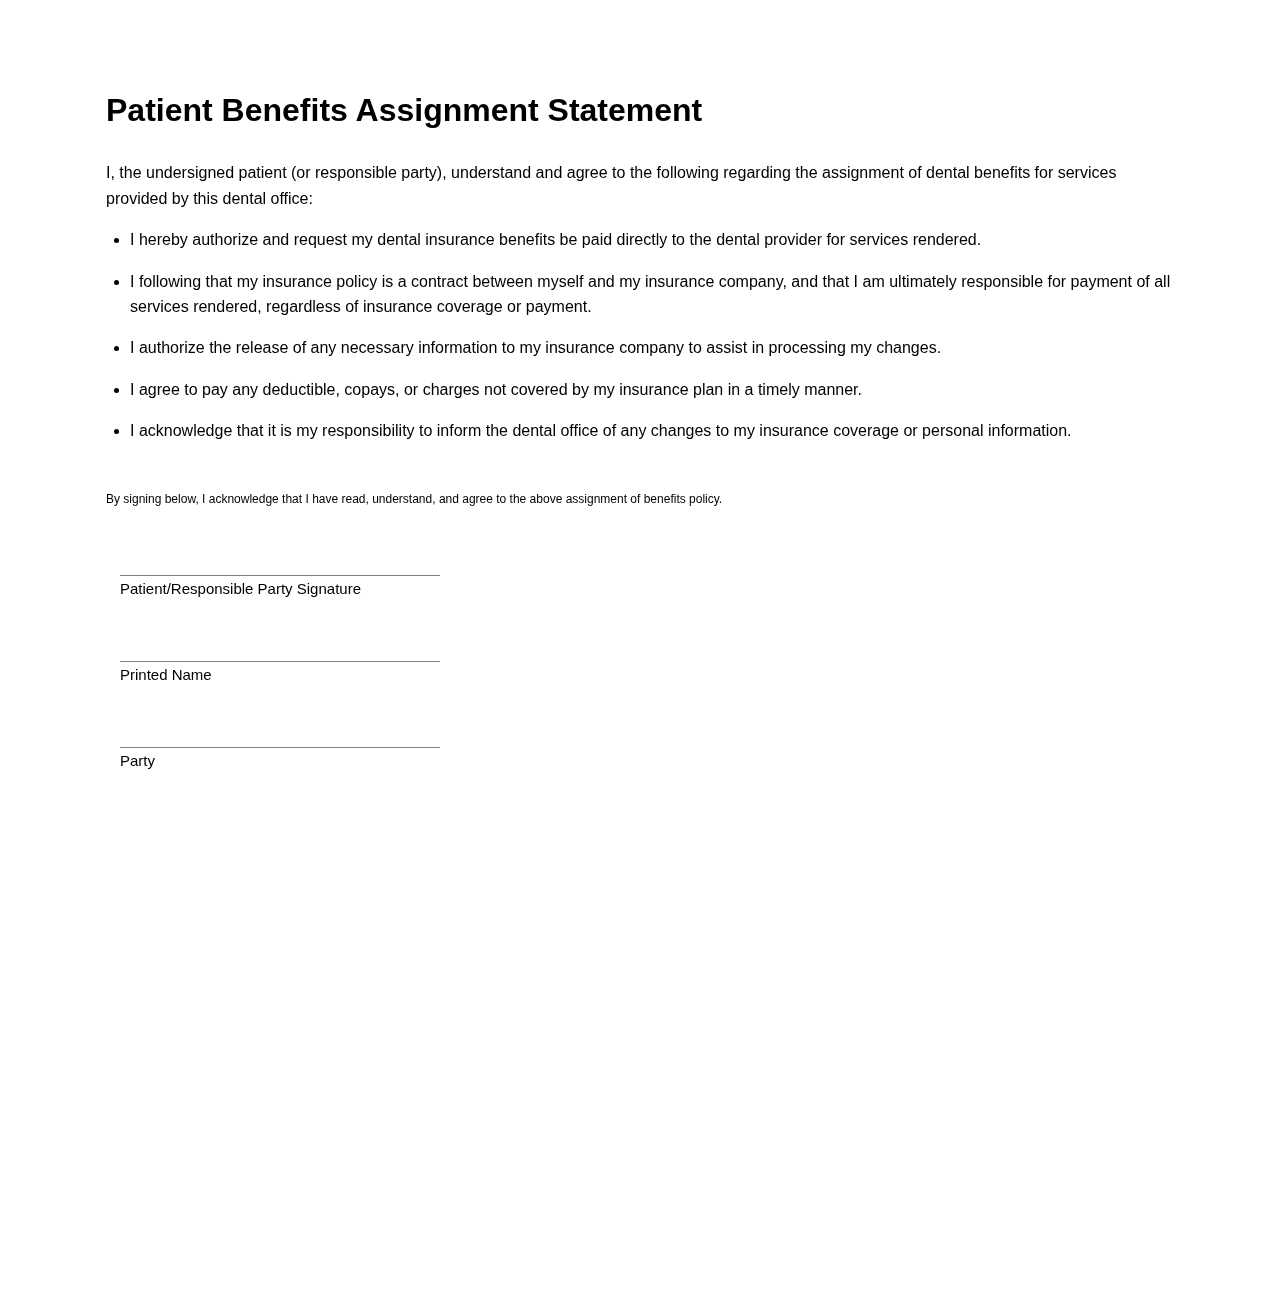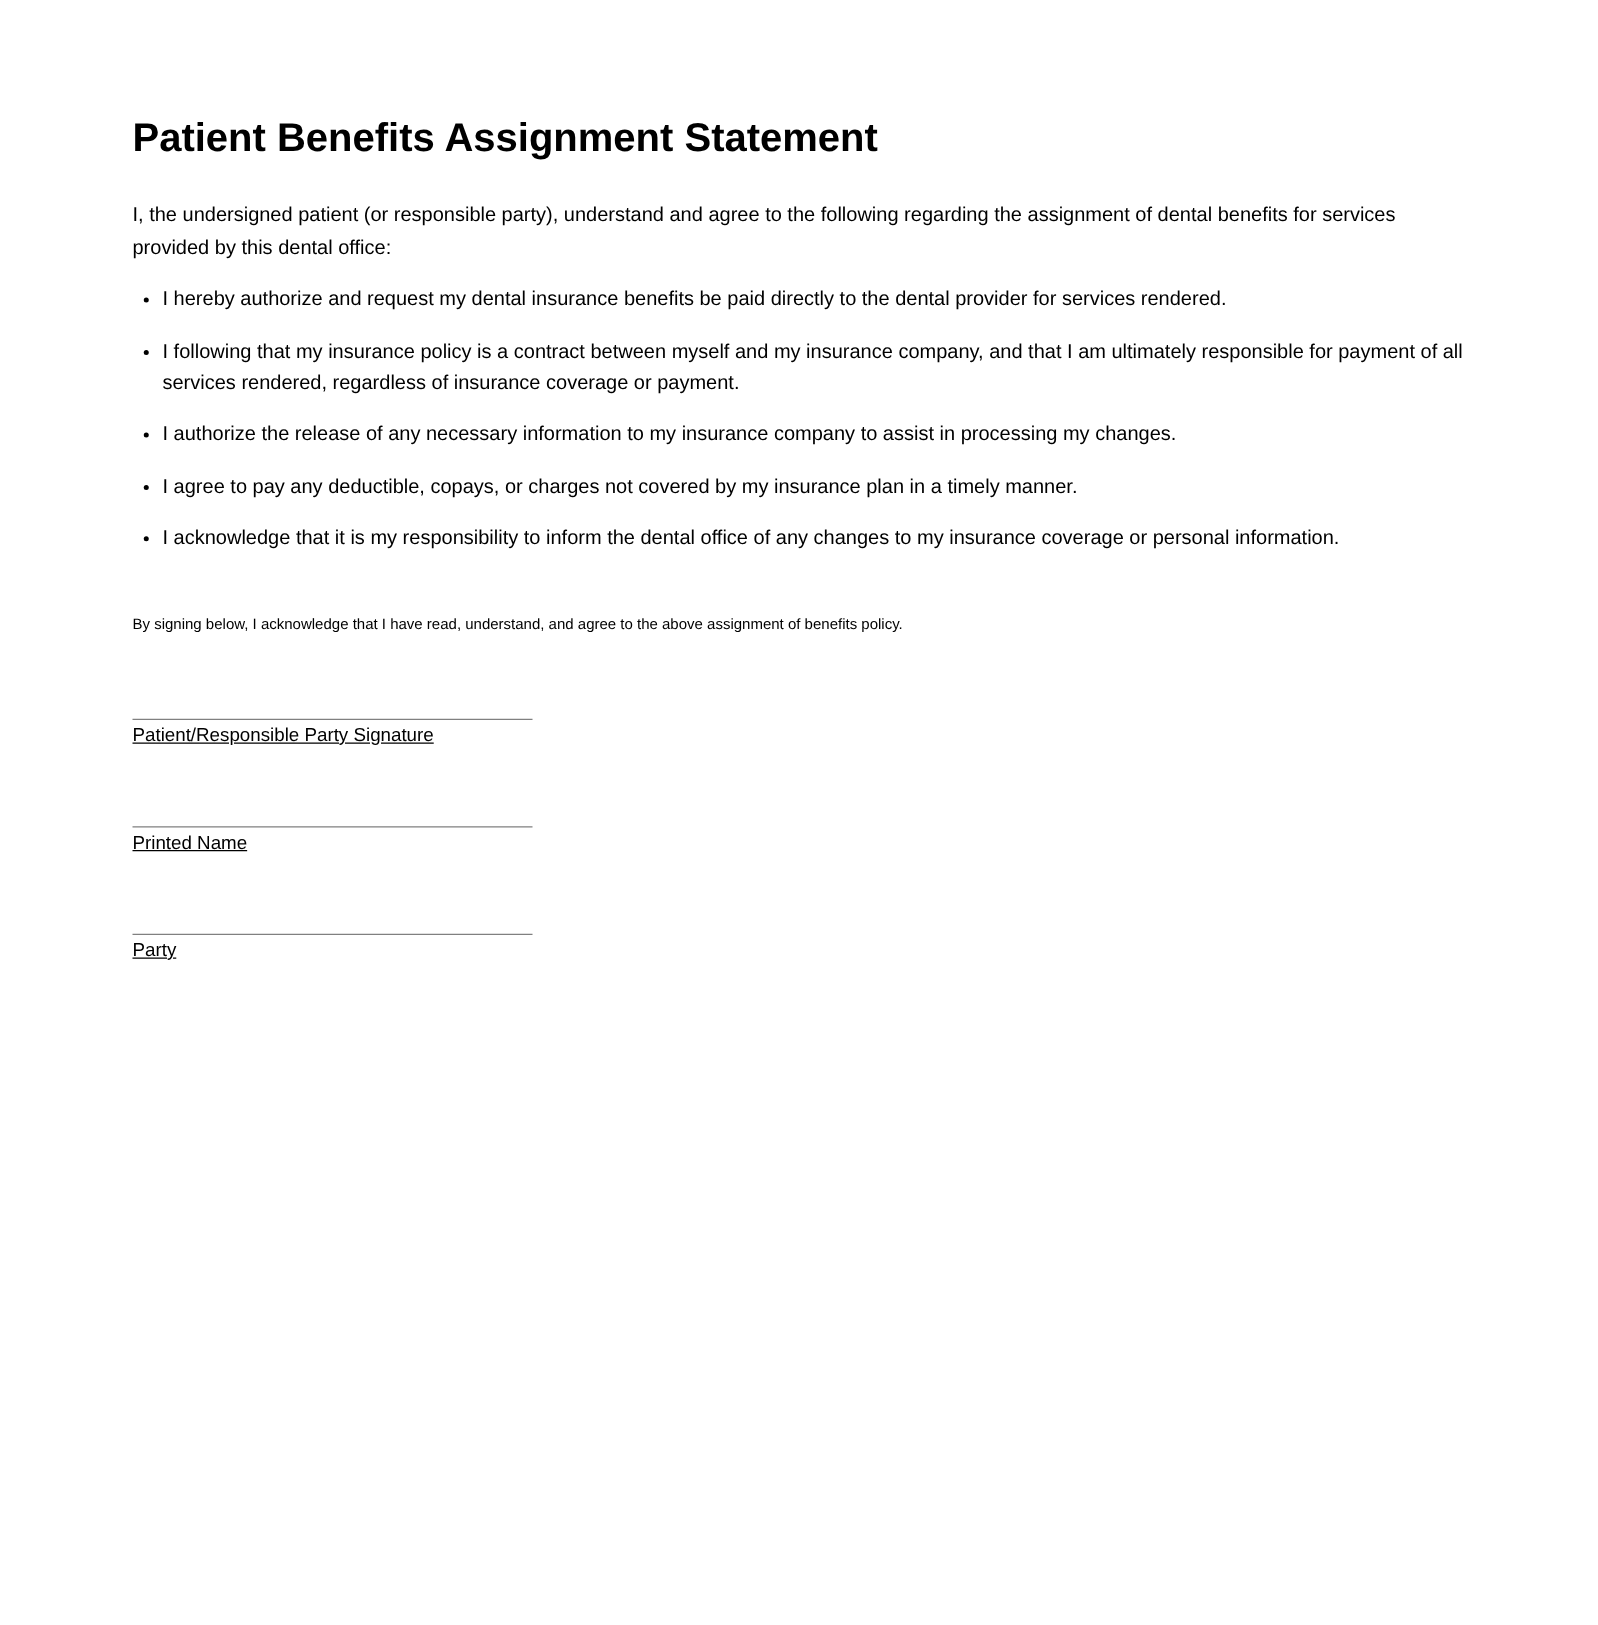--- a/index.html
+++ b/index.html
@@ -45,23 +45,22 @@
     .closing {
       position: absolute;
       top: 486px;
       margin: 0;
       font-size: 12px;
       line-height: 26px;
       white-space: nowrap;
     }
     .sig {
       position: absolute;
-      left: 0;
+      left: 14px;
       width: 320px;
-      text-decoration: underline;
     }
     .sig .line {
       height: 0;
       border-top: 1px solid #808080;
       width: 320px;
     }
     .sig .label {
       font-size: 15px;
       line-height: 18px;
       margin-top: 4px;

